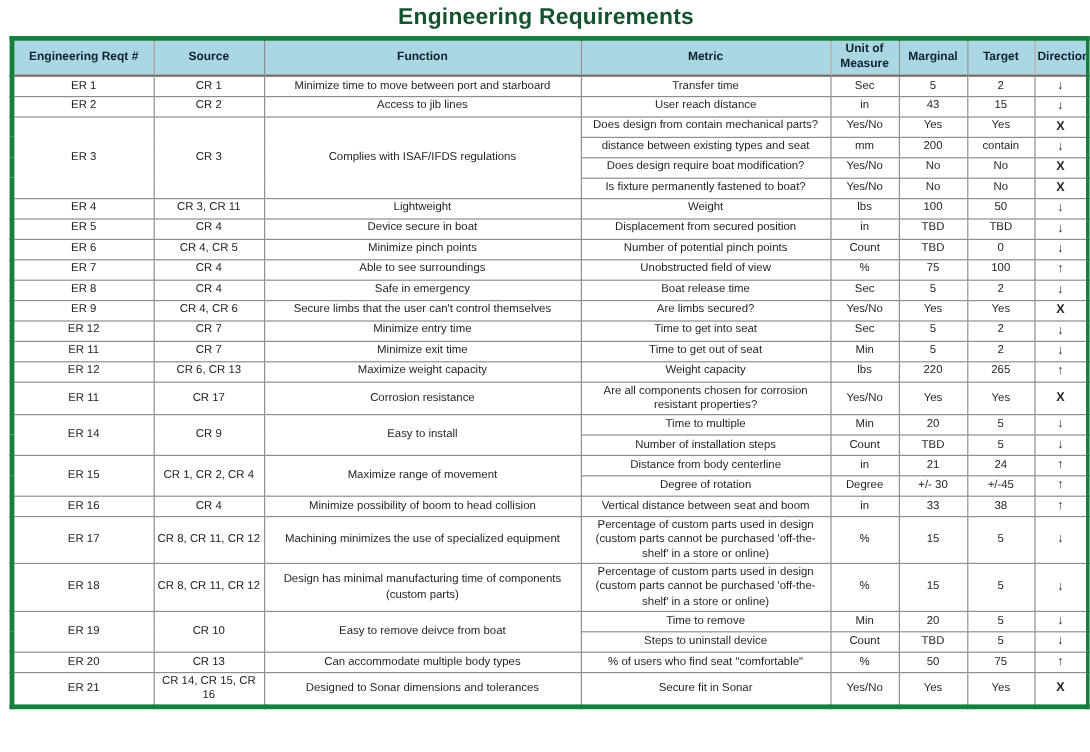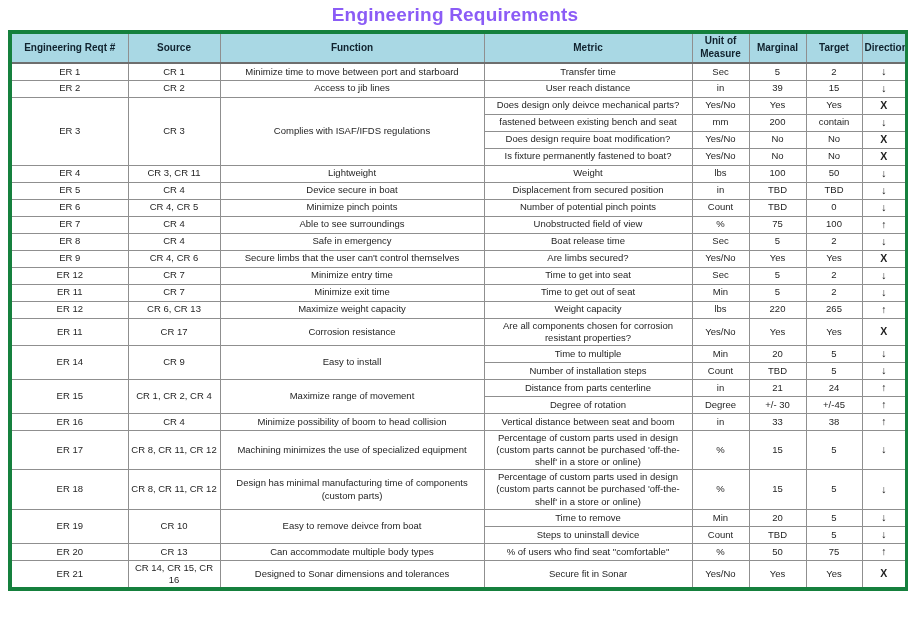--- a/index.html
+++ b/index.html
@@ -9,21 +9,21 @@
     height: 627px;
     font-family: "Liberation Sans", sans-serif;
     color: #1f1f1f;
     overflow: hidden;
   }
   .page { width: 908px; height: 627px; padding: 3px 6px 0 8px; }
   .title {
     text-align: center;
     font-size: 19px;
     font-weight: bold;
-    color: #8b5cf6;
+    color: #14532d;
     margin: 1px 0 4px 0;
     letter-spacing: 0.2px;
   }
   table.req-table {
     border-collapse: collapse;
     table-layout: fixed;
     width: 897px;
     border: 4px solid #15803d;
   }
   .req-table th, .req-table td {
@@ -93,36 +93,36 @@
           <td>5</td>
           <td>2</td>
           <td class="dir">↓</td>
         </tr>
         <tr>
           <td>ER 2</td>
           <td>CR 2</td>
           <td>Access to jib lines</td>
           <td>User reach distance</td>
           <td>in</td>
-          <td>39</td>
+          <td>43</td>
           <td>15</td>
           <td class="dir">↓</td>
         </tr>
         <tr>
           <td rowspan="4">ER 3</td>
           <td rowspan="4">CR 3</td>
           <td rowspan="4">Complies with ISAF/IFDS regulations</td>
-          <td>Does design only deivce mechanical parts?</td>
-          <td>Yes/No</td>
-          <td>Yes</td>
-          <td>Yes</td>
-          <td class="dir">X</td>
-        </tr>
-        <tr>
-          <td>fastened between existing bench and seat</td>
+          <td>Does design from contain mechanical parts?</td>
+          <td>Yes/No</td>
+          <td>Yes</td>
+          <td>Yes</td>
+          <td class="dir">X</td>
+        </tr>
+        <tr>
+          <td>distance between existing types and seat</td>
           <td>mm</td>
           <td>200</td>
           <td>contain</td>
           <td class="dir">↓</td>
         </tr>
         <tr>
           <td>Does design require boat modification?</td>
           <td>Yes/No</td>
           <td>No</td>
           <td>No</td>
@@ -249,21 +249,21 @@
           <td>Number of installation steps</td>
           <td>Count</td>
           <td>TBD</td>
           <td>5</td>
           <td class="dir">↓</td>
         </tr>
         <tr>
           <td rowspan="2">ER 15</td>
           <td rowspan="2">CR 1, CR 2, CR 4</td>
           <td rowspan="2">Maximize range of movement</td>
-          <td>Distance from parts centerline</td>
+          <td>Distance from body centerline</td>
           <td>in</td>
           <td>21</td>
           <td>24</td>
           <td class="dir">↑</td>
         </tr>
         <tr>
           <td>Degree of rotation</td>
           <td>Degree</td>
           <td>+/- 30</td>
           <td>+/-45</td>

